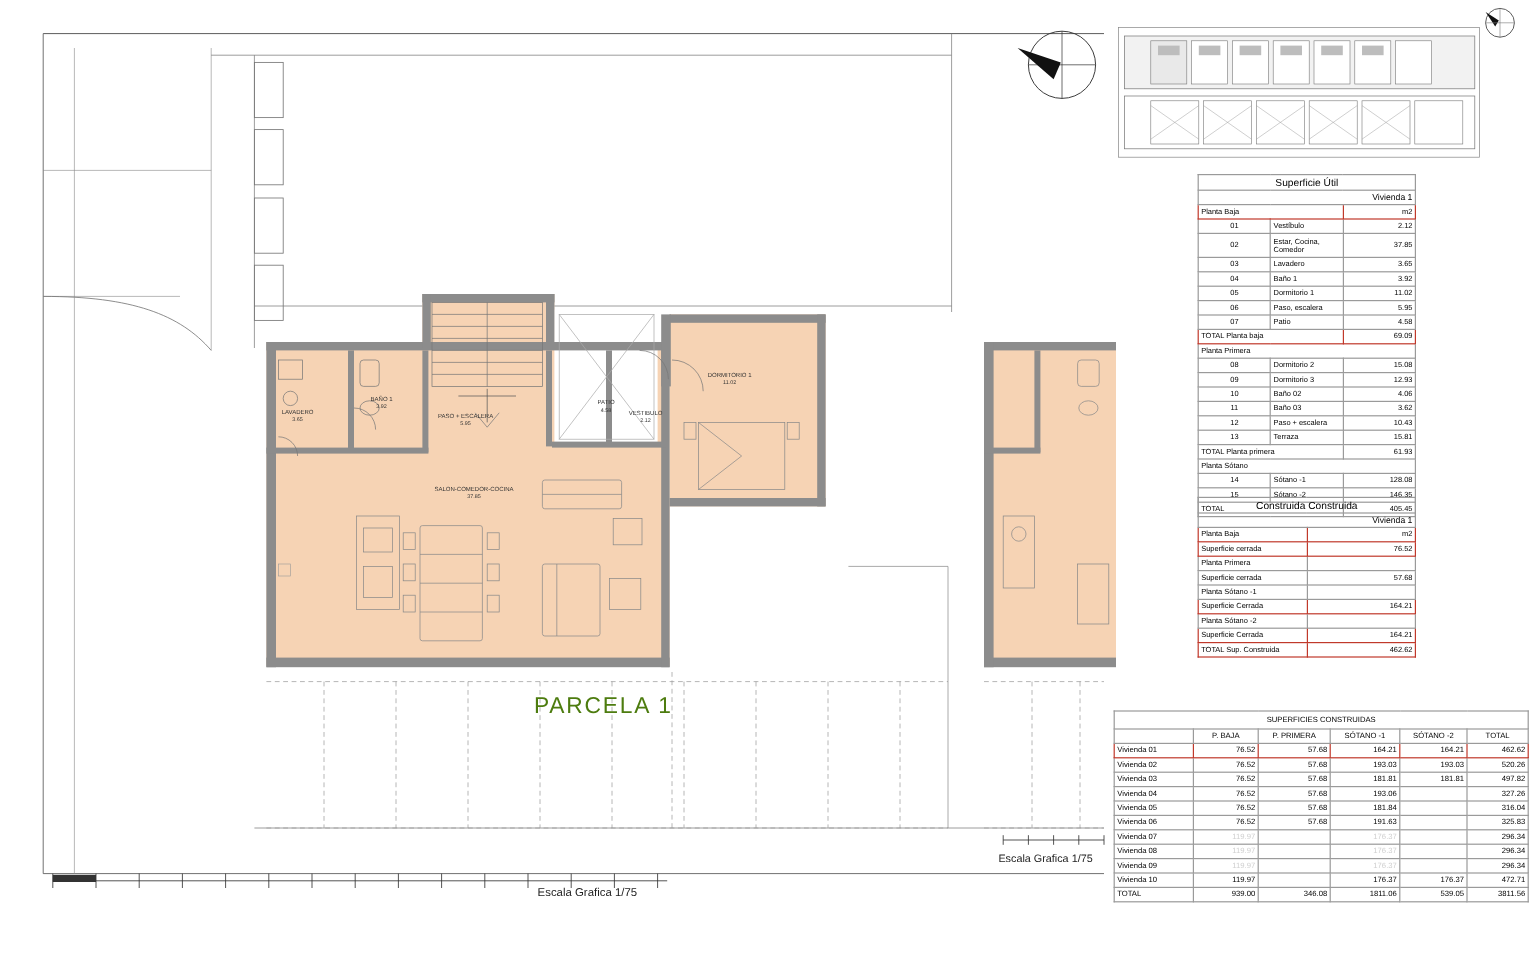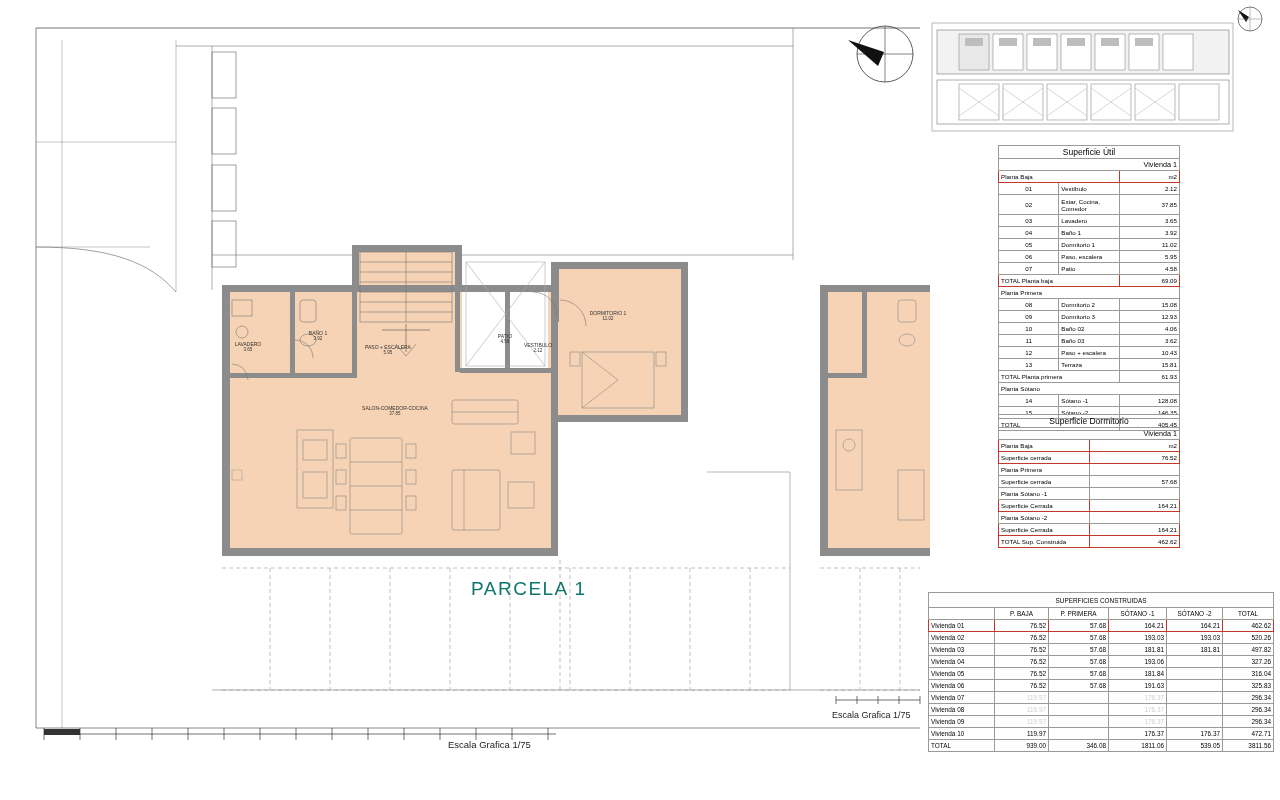--- a/index.html
+++ b/index.html
@@ -37,24 +37,24 @@
     color: #333;
     text-align: center;
     white-space: nowrap;
     pointer-events: none;
   }
   .plan-label .nm { display: block; font-size: 5px; }
   .plan-label .ar { display: block; font-size: 4.5px; }
 
   .parcela-label {
     position: absolute;
-    left: 471px; top: 578px;
+    left: 445px; top: 578px;
     font-size: 19px;
     letter-spacing: 1.5px;
-    color: #0f766e;
+    color: #4d7c0f;
   }
   .scale-label-1 {
     position: absolute;
     left: 832px; top: 710px;
     font-size: 9px;
     color: #222;
   }
   .scale-label-2 {
     position: absolute;
     left: 448px; top: 739px;
@@ -489,21 +489,21 @@
           <td class="num">405.45</td>
         </tr>
       </tbody>
         </table>
     </div>
 
     <div class="constr-box">
       <table class="t">
         <tbody>
             <tr>
-              <td class="tbl-title" colspan="2">Superficie Dormitorio</td>
+              <td class="tbl-title" colspan="2">Construida Construida</td>
             </tr>
         <tr>
               <td class="tbl-sub" colspan="2">Vivienda 1</td>
             </tr>
         <tr>
           <td class="b red-out">Planta Baja</td>
           <td class="num red-out" style="width:46px">m2</td>
         </tr>
         <tr>
           <td class="red-out">Superficie cerrada</td>

